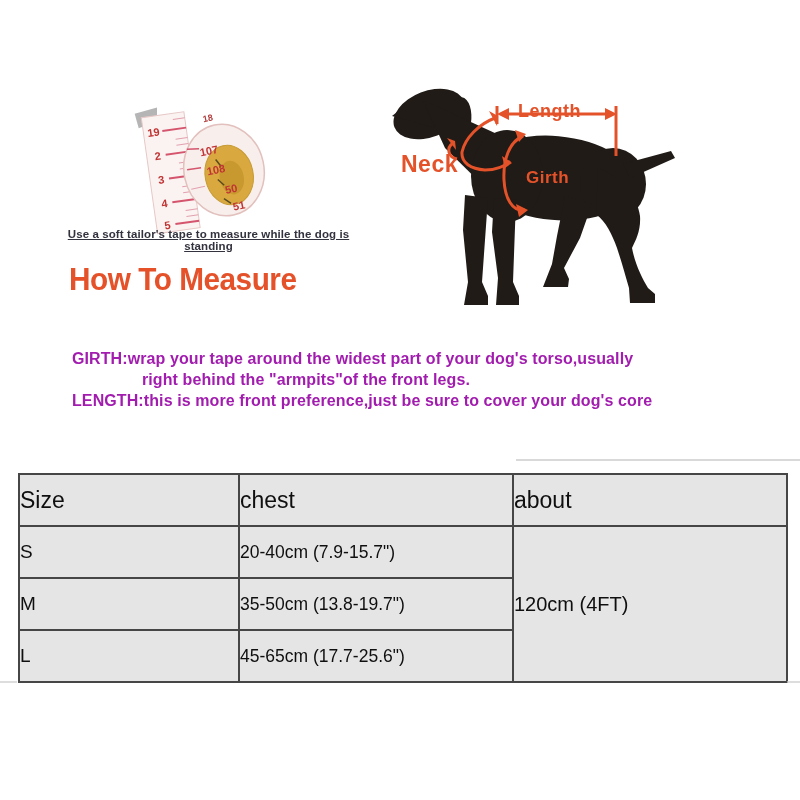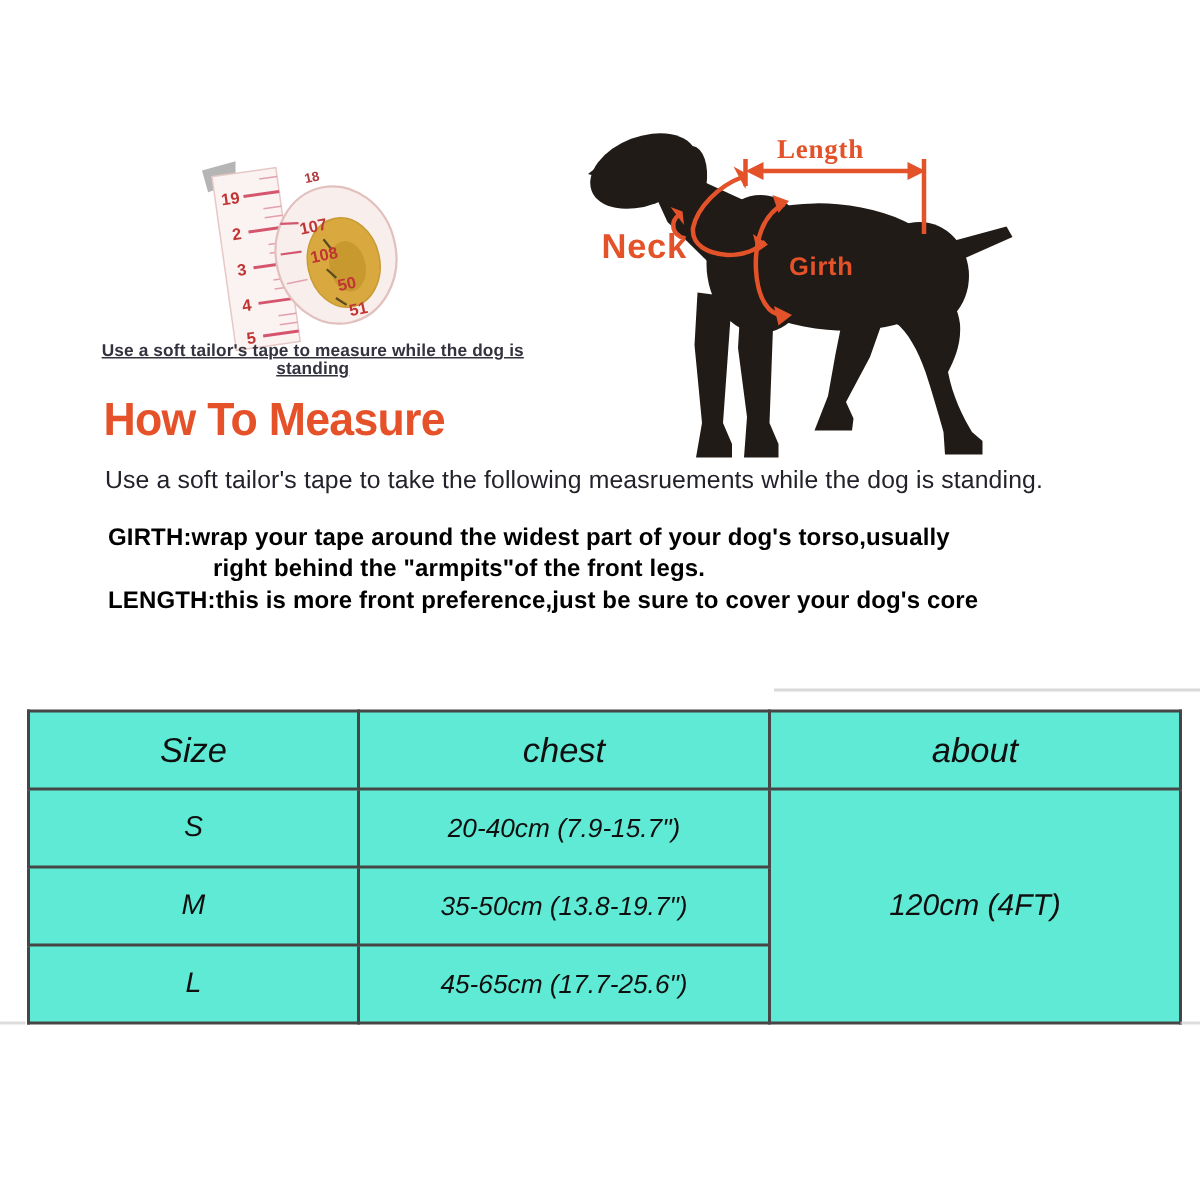--- a/index.html
+++ b/index.html
@@ -15,44 +15,44 @@
   }
   .tape-num{font:700 11px "Liberation Sans",sans-serif;fill:#c13434;}
   .tape-num-sm{font:700 9px "Liberation Sans",sans-serif;fill:#b23c3c;}
   
   .dog-fig{position:absolute;left:385px;top:80px;width:300px;height:232px;}
   .dog-fig svg{position:absolute;left:0;top:0;}
   .dog-label{
     position:absolute;color:#e4522a;font-weight:700;white-space:nowrap;
     letter-spacing:0.5px;
   }
-  .dog-label.length{left:133px;top:9px;font-size:18px;font-family:Liberation Serif, serif;}
+  .dog-label.length{left:133px;top:21px;font-size:18px;}
   .dog-label.neck{left:16px;top:71px;font-size:23px;}
   .dog-label.girth{left:141px;top:88px;font-size:17px;}
   
   .title{
     position:absolute;left:69px;top:262px;margin:0;
     font-size:31px;font-weight:700;color:#e5522a;letter-spacing:-0.5px;
     transform:scaleX(.96);transform-origin:left center;white-space:nowrap;
   }
   .intro{
     position:absolute;left:70px;top:311px;margin:0;font-size:16.5px;
     color:#22222a;letter-spacing:0.1px;white-space:nowrap;
   }
   .measure-lines{position:absolute;left:72px;top:348px;width:660px;}
-  .mline{font-size:16px;font-weight:700;color:#000000;line-height:21px;letter-spacing:0.1px;white-space:nowrap;}
+  .mline{font-size:16px;font-weight:700;color:#a21caf;line-height:21px;letter-spacing:0.1px;white-space:nowrap;}
   .mline.indent{padding-left:70px;}
   
   .size-table{
     position:absolute;left:18px;top:473px;border-collapse:collapse;
     table-layout:fixed;width:768px;
   }
   .size-table th,.size-table td{
-    border:2px solid #464646;text-align:center;vertical-align:middle;
-    background:#5eead4;color:#0f0f0f;padding:0;font-style:italic;
+    border:2px solid #464646;text-align:left;vertical-align:middle;
+    background:#e5e5e5;color:#0f0f0f;padding:0;
   }
   .size-table th{height:50px;font-size:23px;font-weight:400;}
   .size-table td{height:50px;font-size:18px;}
   .col-size{width:220px;}
   .col-chest{width:274px;}
   .col-leash{width:274px;}
   td.chest-val{font-size:17.5px;}
   td.size-val{font-size:19px;}
   td.leash-val{font-size:20px;}
   
@@ -157,21 +157,20 @@
         <polygon points="141,54 130,50 134,62"></polygon>
         <polygon points="143,130 131,124 134,137"></polygon>
       </g>
     </svg>
     <span class="dog-label length">Length</span>
     <span class="dog-label neck">Neck</span>
     <span class="dog-label girth">Girth</span>
   </div>
 
   <h1 class="title">How To Measure</h1>
-  <p class="intro">Use a soft tailor's tape to take the following measruements while the dog is standing.</p>
 
   <div class="measure-lines">
     <div class="mline">GIRTH:wrap your tape around the widest part of your dog's torso,usually</div>
     <div class="mline indent">right behind the "armpits"of the front legs.</div>
     <div class="mline">LENGTH:this is more front preference,just be sure to cover your dog's core</div>
   </div>
 
   <table class="size-table">
     <colgroup>
       <col class="col-size">

